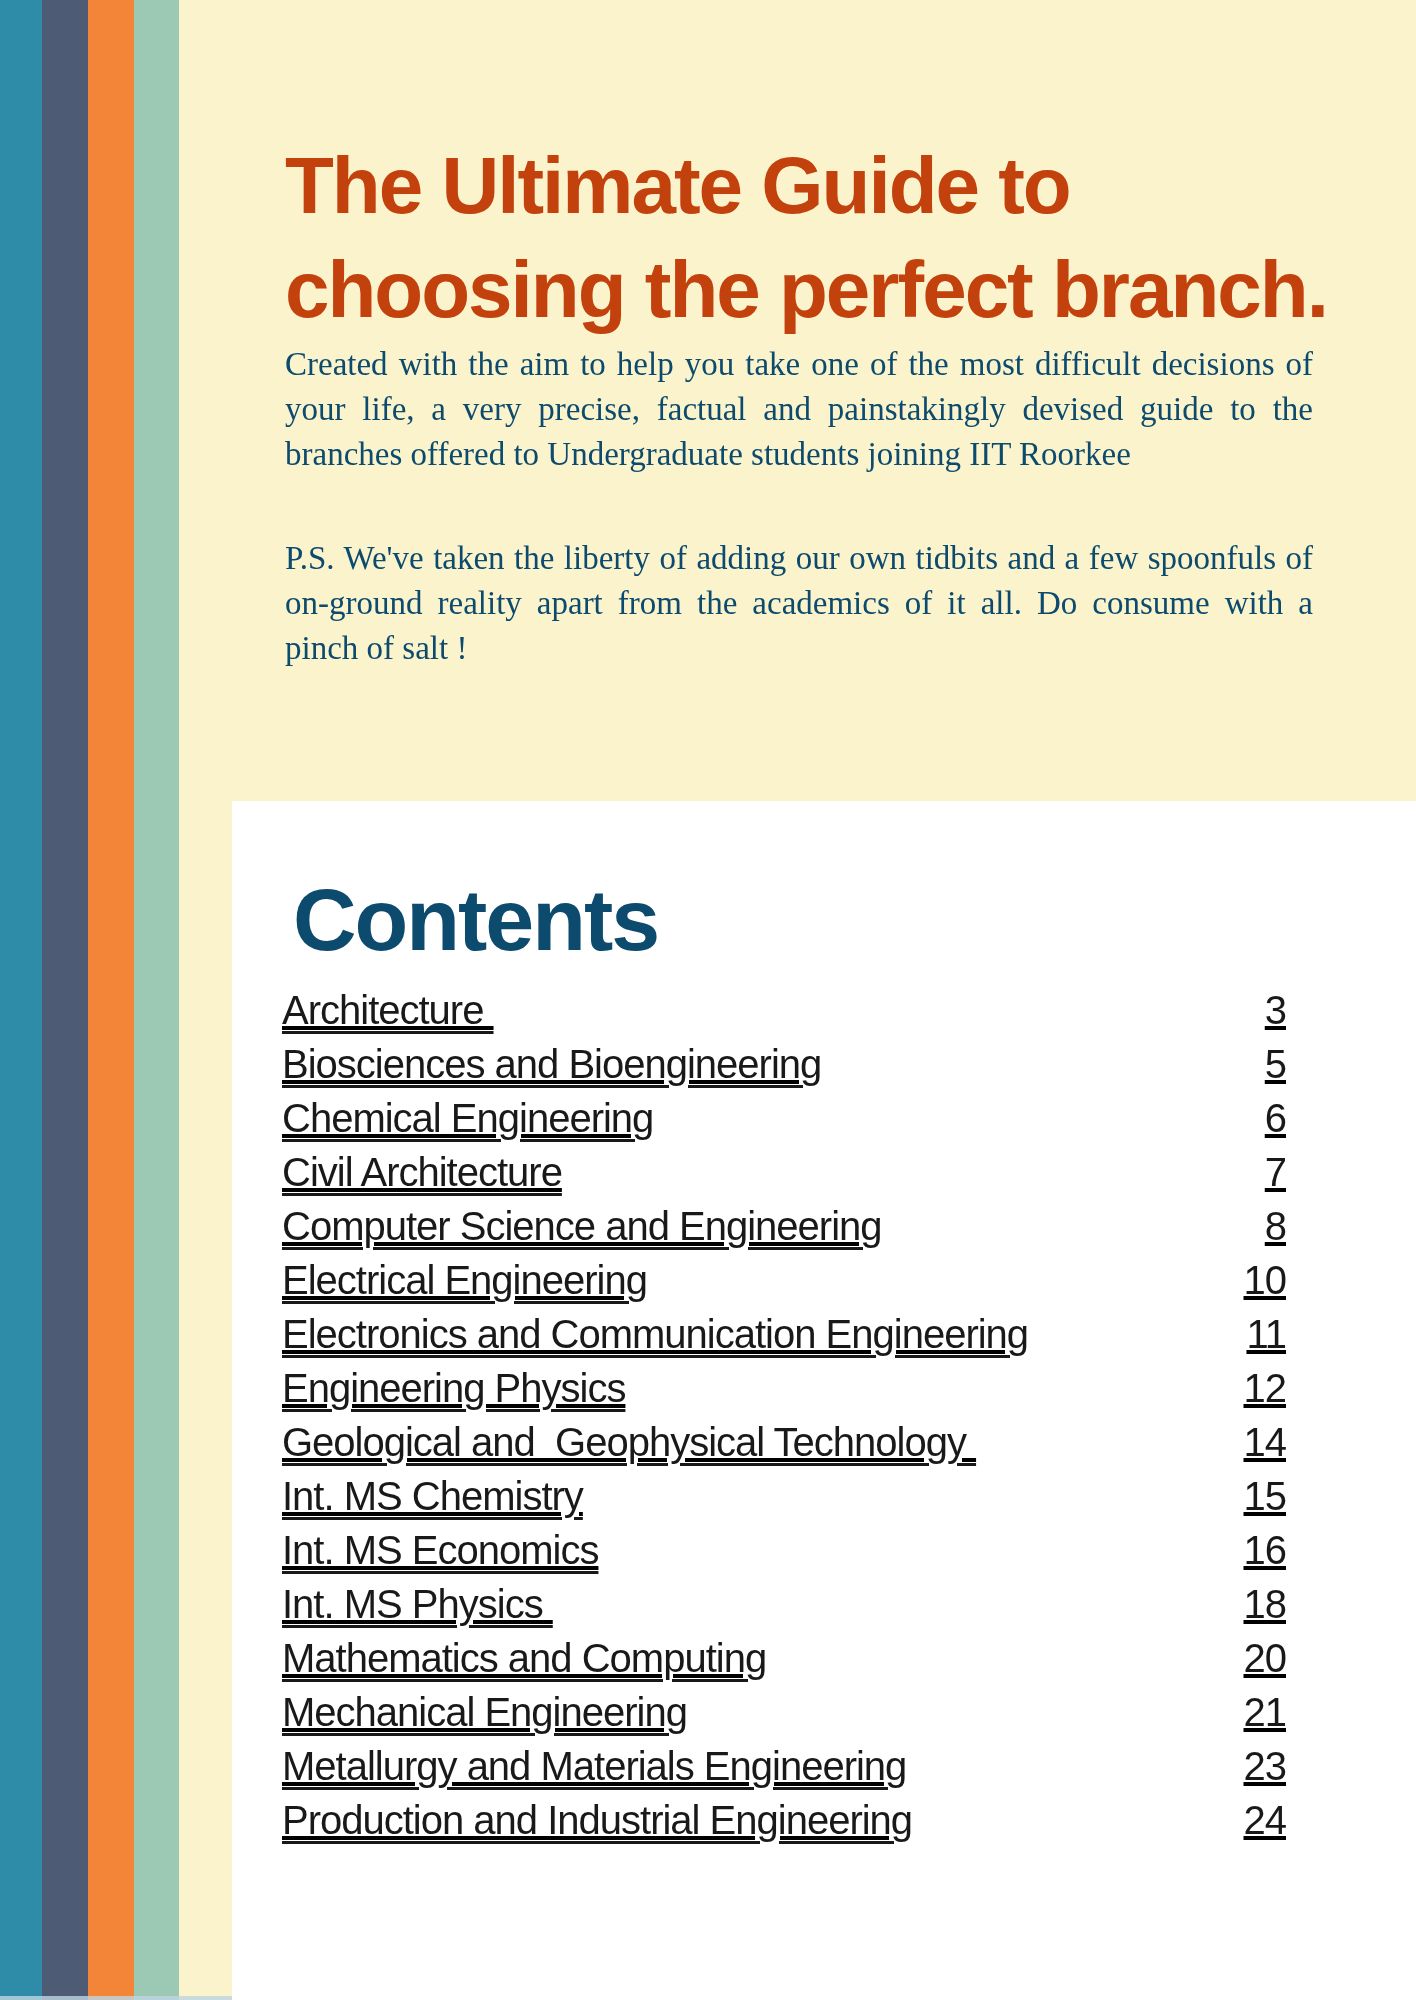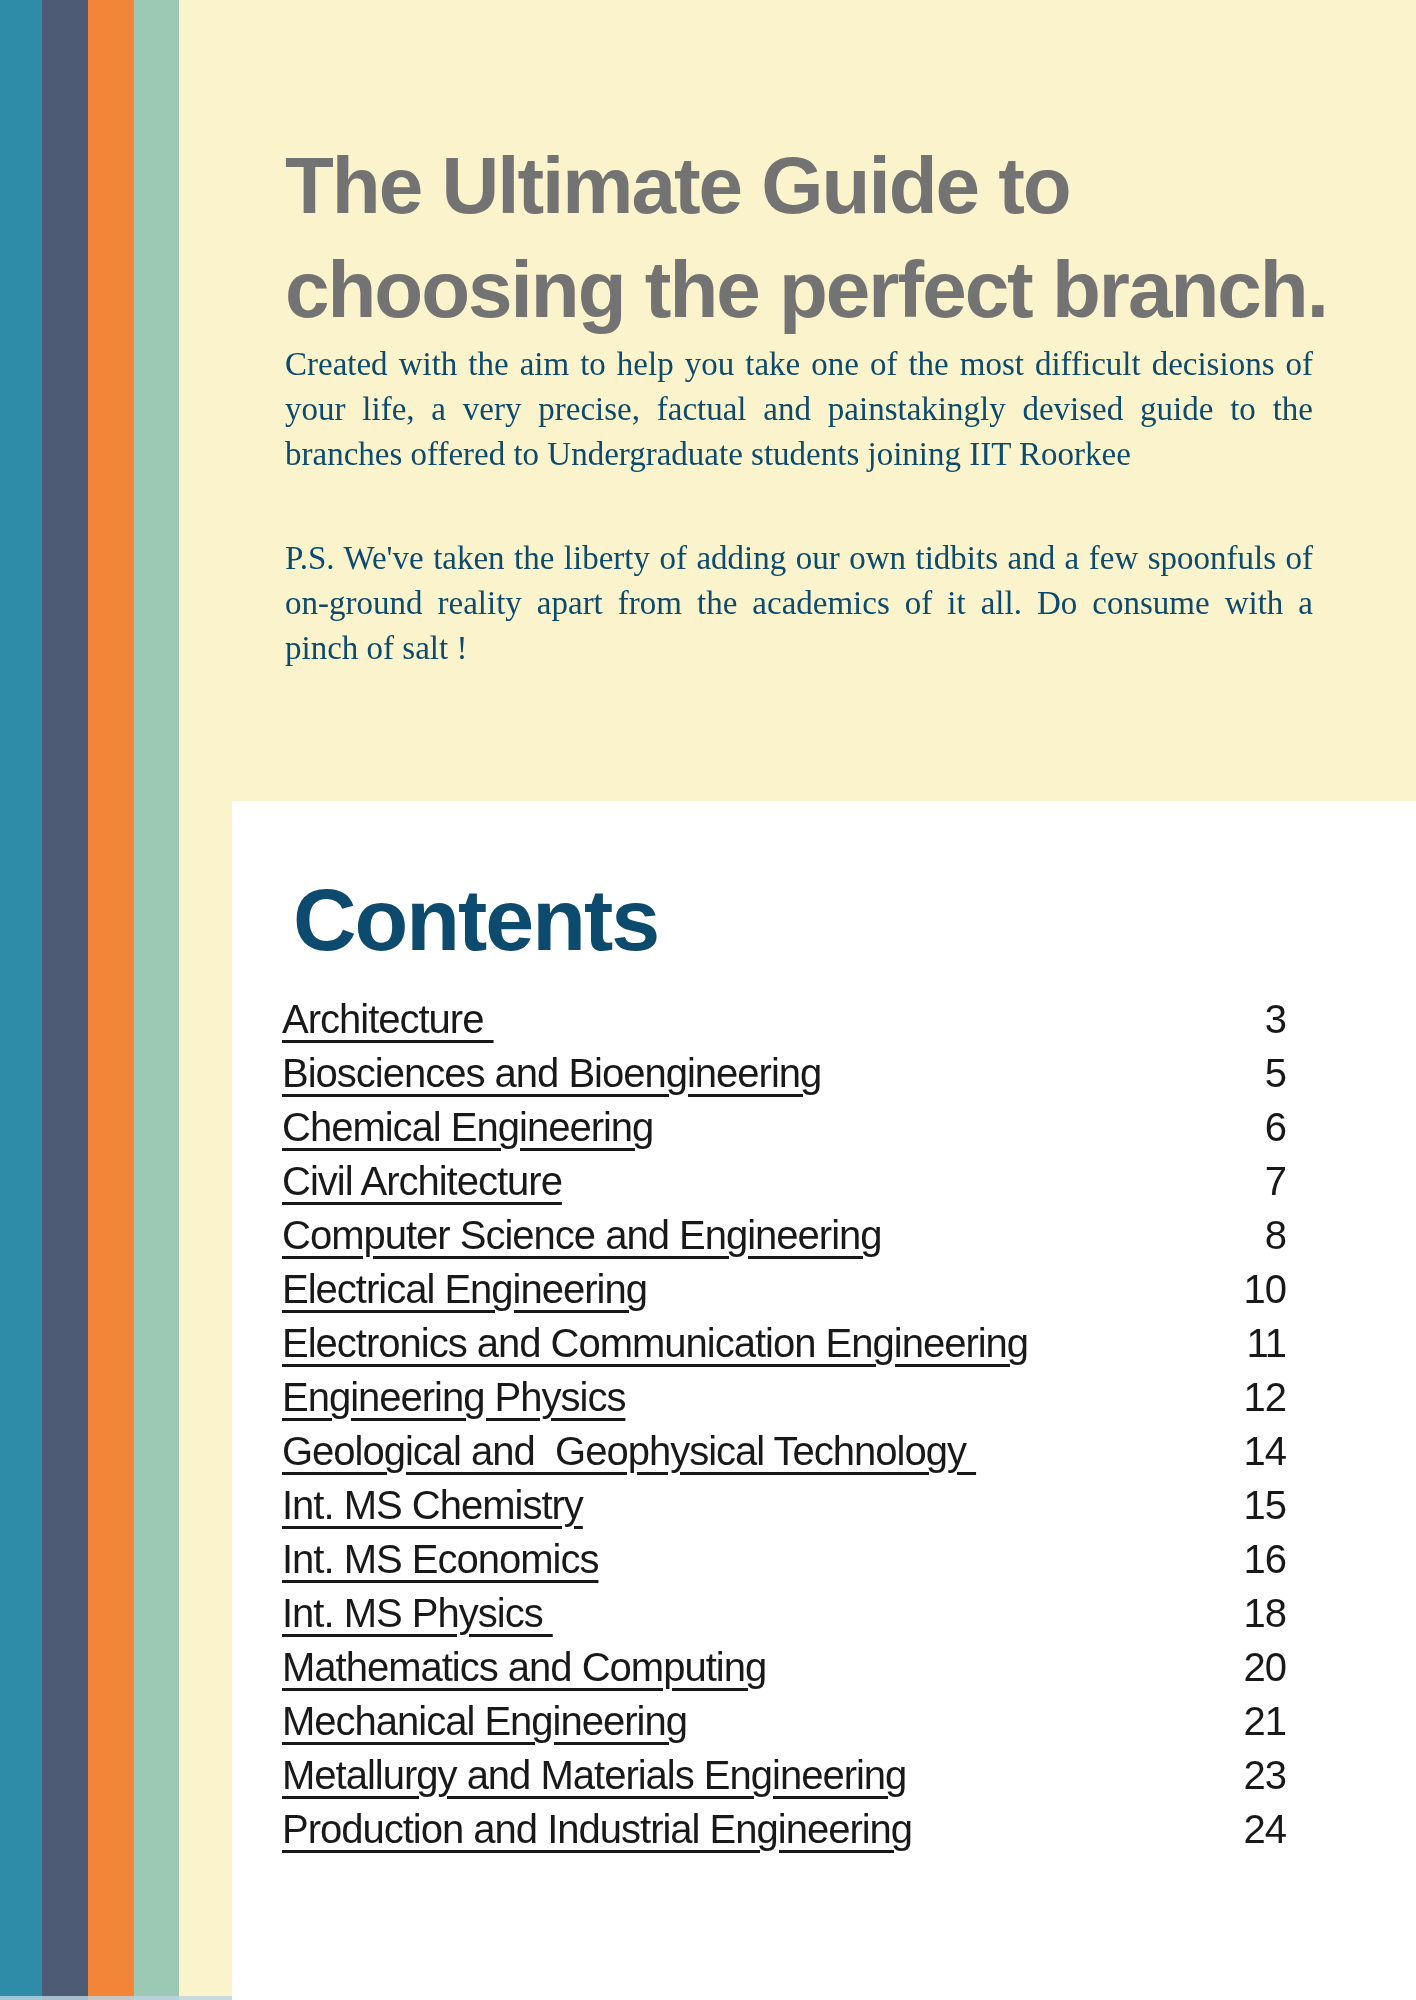--- a/index.html
+++ b/index.html
@@ -19,21 +19,21 @@
   .stripe.sage   { left: 134px; width: 45px; }
   .bottom-edge-line {
     position: absolute; left: 0; bottom: 0; width: 232px; height: 4px;
     background: #bed5e2; opacity: .8;
   }
   
   .page-title {
     position: absolute;
     left: 285px; top: 80px; width: 1085px;
     font-size: 80px; font-weight: 700; letter-spacing: -2px;
-    line-height: 104px; color: #737373;
+    line-height: 104px; color: #c2410c;
   }
   .intro-para {
     position: absolute;
     left: 285px; width: 1028px;
     font-family: "Liberation Serif", serif;
     font-size: 33px; line-height: 45px; color: #0c4a6e;
     text-align: justify;
     margin: 0;
   }
   .intro-para.p1 { top: 342px; }
@@ -52,23 +52,24 @@
     line-height: 1.12; color: #0c4a6e;
     margin: 8px;
   }
   .toc {
     position: absolute;
     left: 50px; top: 187px;
     width: 1004px;
   }
   .toc-row {
     display: flex;
-    align-items: flex-end;
+    align-items: flex-start;
     justify-content: space-between;
     height: 54px;
+    text-decoration: underline;
   }
   .toc-link {
     font-size: 40px; color: #191919; letter-spacing: -1px;
     white-space: pre;
     text-decoration-line: underline;
     text-decoration-thickness: 3px;
     text-underline-offset: 7px;
     text-decoration-color: #191919;
     cursor: pointer;
   }

